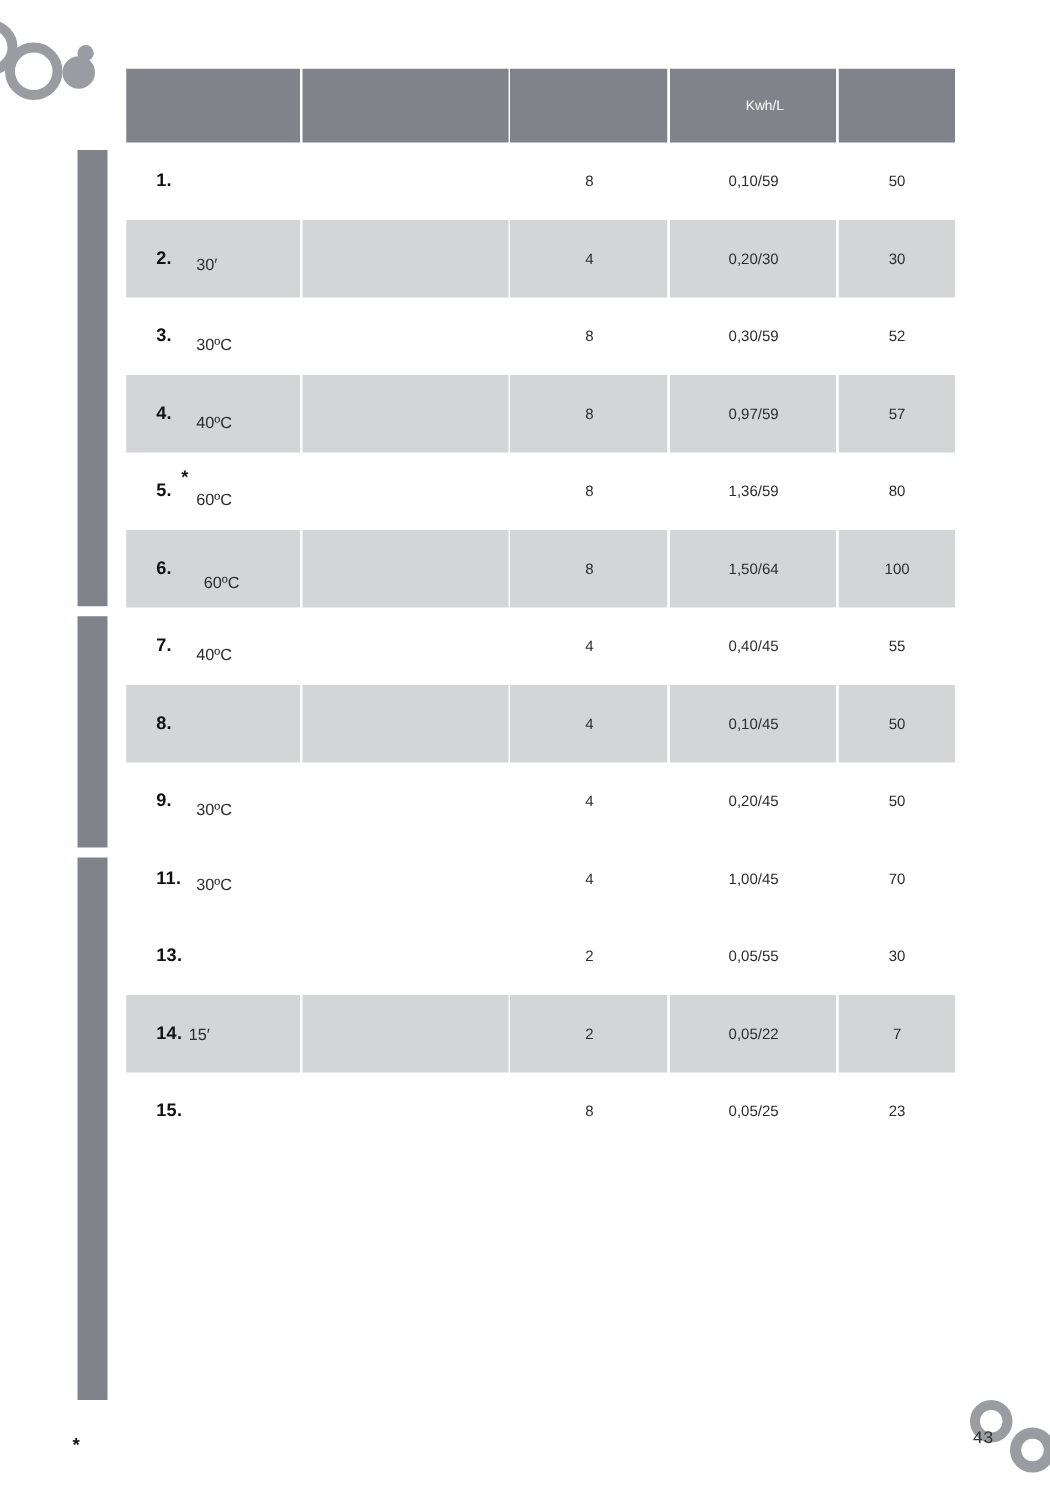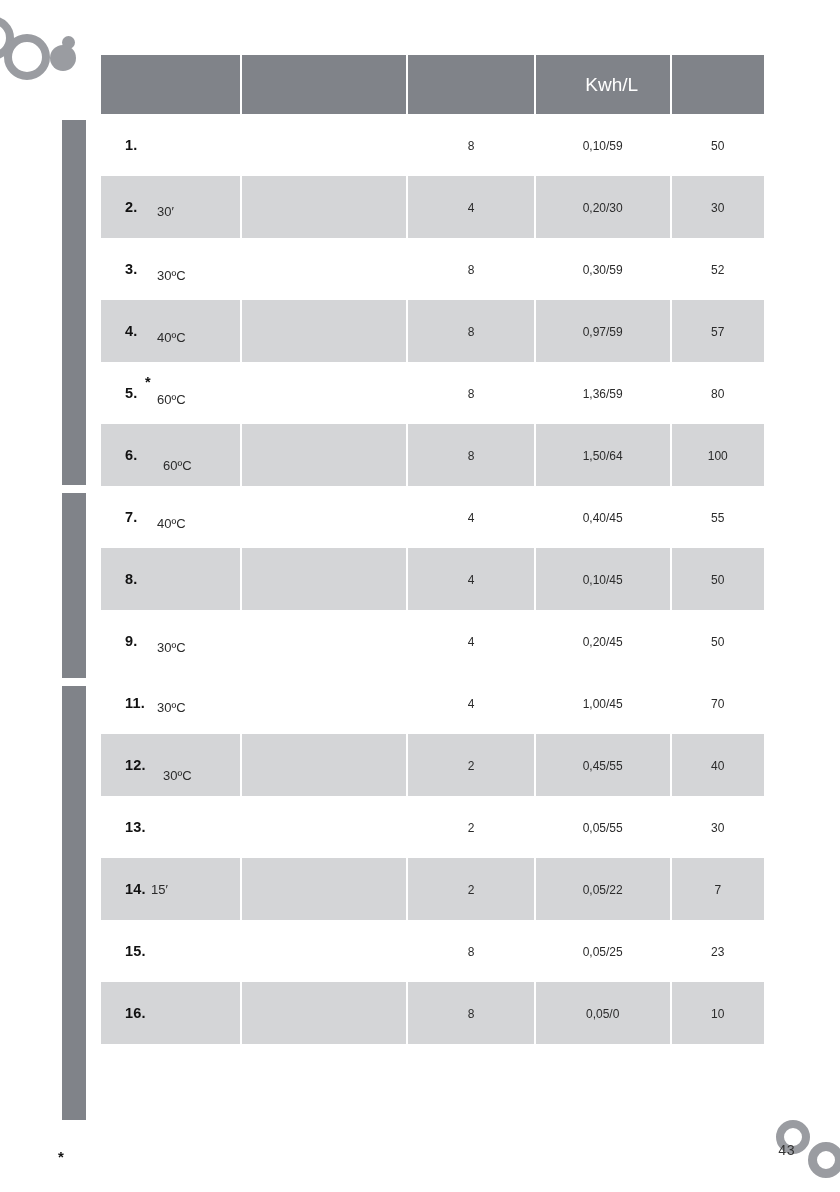--- a/index.html
+++ b/index.html
@@ -39,21 +39,21 @@
   
   .side-bar{position:absolute;left:62px;width:24px;background:#808389;}
   
   .tbl{
     position:absolute;left:101px;top:55px;width:663px;
     border-collapse:separate;border-spacing:0;
   }
   .tbl td,.tbl th{padding:0;margin:0;vertical-align:middle;}
   .hdr td{
     height:59px;background:#808389;color:#ffffff;
-    font-size:19px;font-weight:400;text-align:left;
+    font-size:11px;font-weight:400;text-align:left;
   }
   .hdr td.sp{background:#ffffff;width:2px;}
   .hdr td.kw{padding-left:18px;}
   .row td{height:62px;}
   .row.alt td.cell{background:#d4d5d7;}
   .row td.sp{background:#ffffff;width:2px;}
   td.c-num{width:144px;position:relative;}
   td.c-blank{width:170px;}
   td.c-load{width:130px;text-align:center;}
   td.c-kwh{width:118px;text-align:center;}
@@ -249,34 +249,20 @@
         </td>
         <td class="sp"></td>
         <td class="cell c-blank"></td>
         <td class="sp"></td>
         <td class="cell c-load"><span class="val">4</span></td>
         <td class="sp"></td>
         <td class="cell c-kwh"><span class="val">1,00/45</span></td>
         <td class="sp"></td>
         <td class="cell c-min"><span class="val">70</span></td>
       </tr>
-      <tr class="row alt">
-        <td class="cell c-num">
-          <span class="prog-no">12.</span>
-          <span class="prog-temp t-c">30ºC</span>
-        </td>
-        <td class="sp"></td>
-        <td class="cell c-blank"></td>
-        <td class="sp"></td>
-        <td class="cell c-load"><span class="val">2</span></td>
-        <td class="sp"></td>
-        <td class="cell c-kwh"><span class="val">0,45/55</span></td>
-        <td class="sp"></td>
-        <td class="cell c-min"><span class="val">40</span></td>
-      </tr>
       <tr class="row">
         <td class="cell c-num">
           <span class="prog-no">13.</span>
         </td>
         <td class="sp"></td>
         <td class="cell c-blank"></td>
         <td class="sp"></td>
         <td class="cell c-load"><span class="val">2</span></td>
         <td class="sp"></td>
         <td class="cell c-kwh"><span class="val">0,05/55</span></td>
@@ -303,30 +289,17 @@
         </td>
         <td class="sp"></td>
         <td class="cell c-blank"></td>
         <td class="sp"></td>
         <td class="cell c-load"><span class="val">8</span></td>
         <td class="sp"></td>
         <td class="cell c-kwh"><span class="val">0,05/25</span></td>
         <td class="sp"></td>
         <td class="cell c-min"><span class="val">23</span></td>
       </tr>
-      <tr class="row alt">
-        <td class="cell c-num">
-          <span class="prog-no">16.</span>
-        </td>
-        <td class="sp"></td>
-        <td class="cell c-blank"></td>
-        <td class="sp"></td>
-        <td class="cell c-load"><span class="val">8</span></td>
-        <td class="sp"></td>
-        <td class="cell c-kwh"><span class="val">0,05/0</span></td>
-        <td class="sp"></td>
-        <td class="cell c-min"><span class="val">10</span></td>
-      </tr>
     </tbody>
 </table>
 
 <div class="foot-star">*</div>
 <div class="page-no">43</div>
 
 </body></html>

